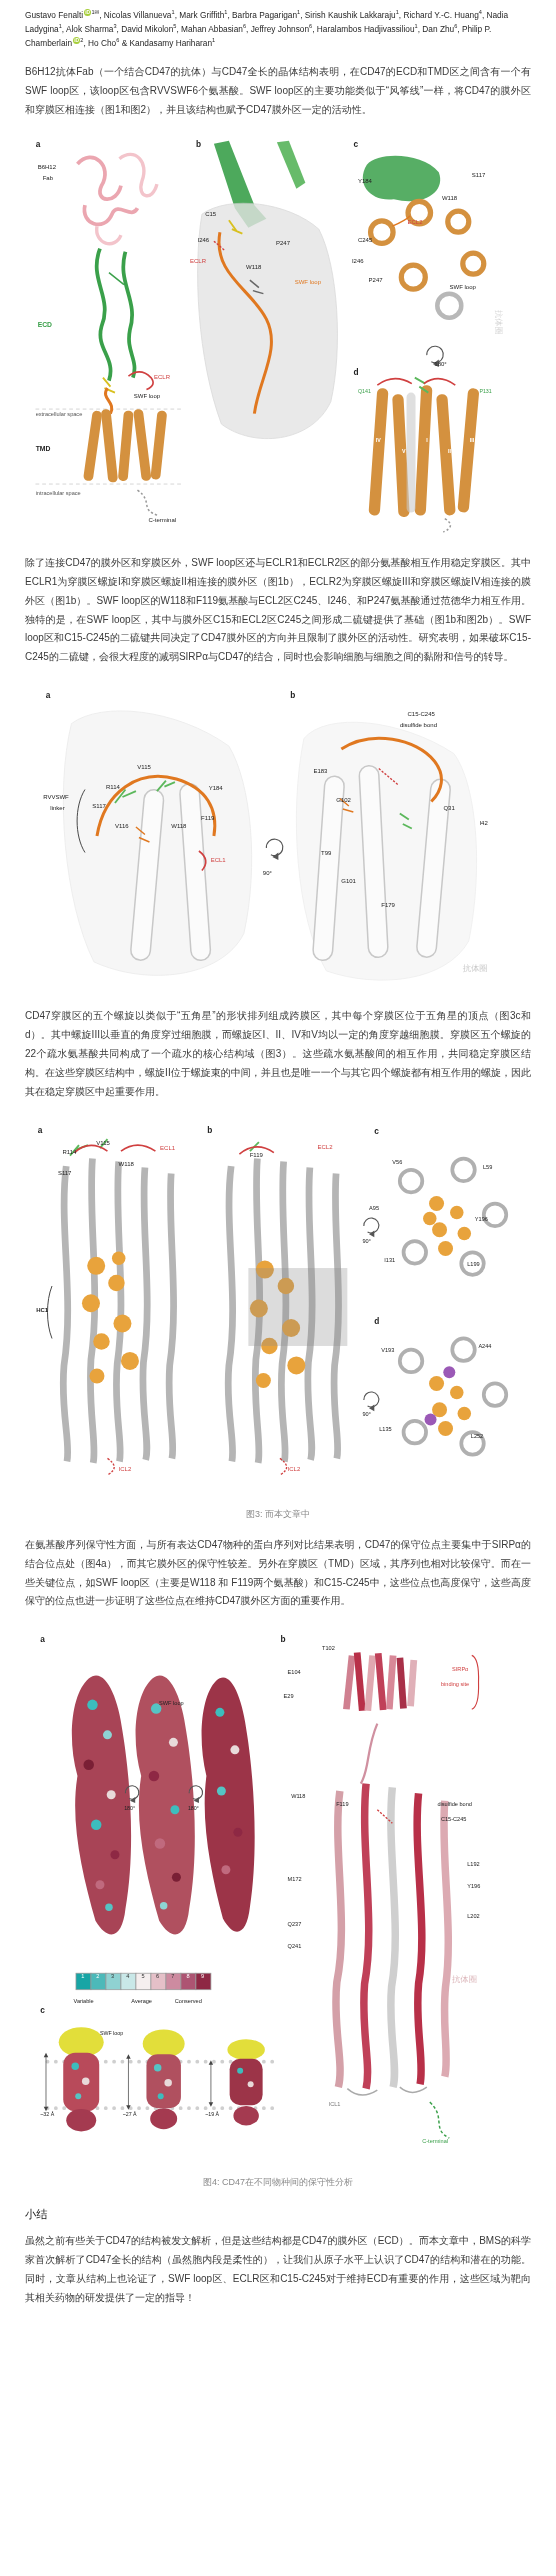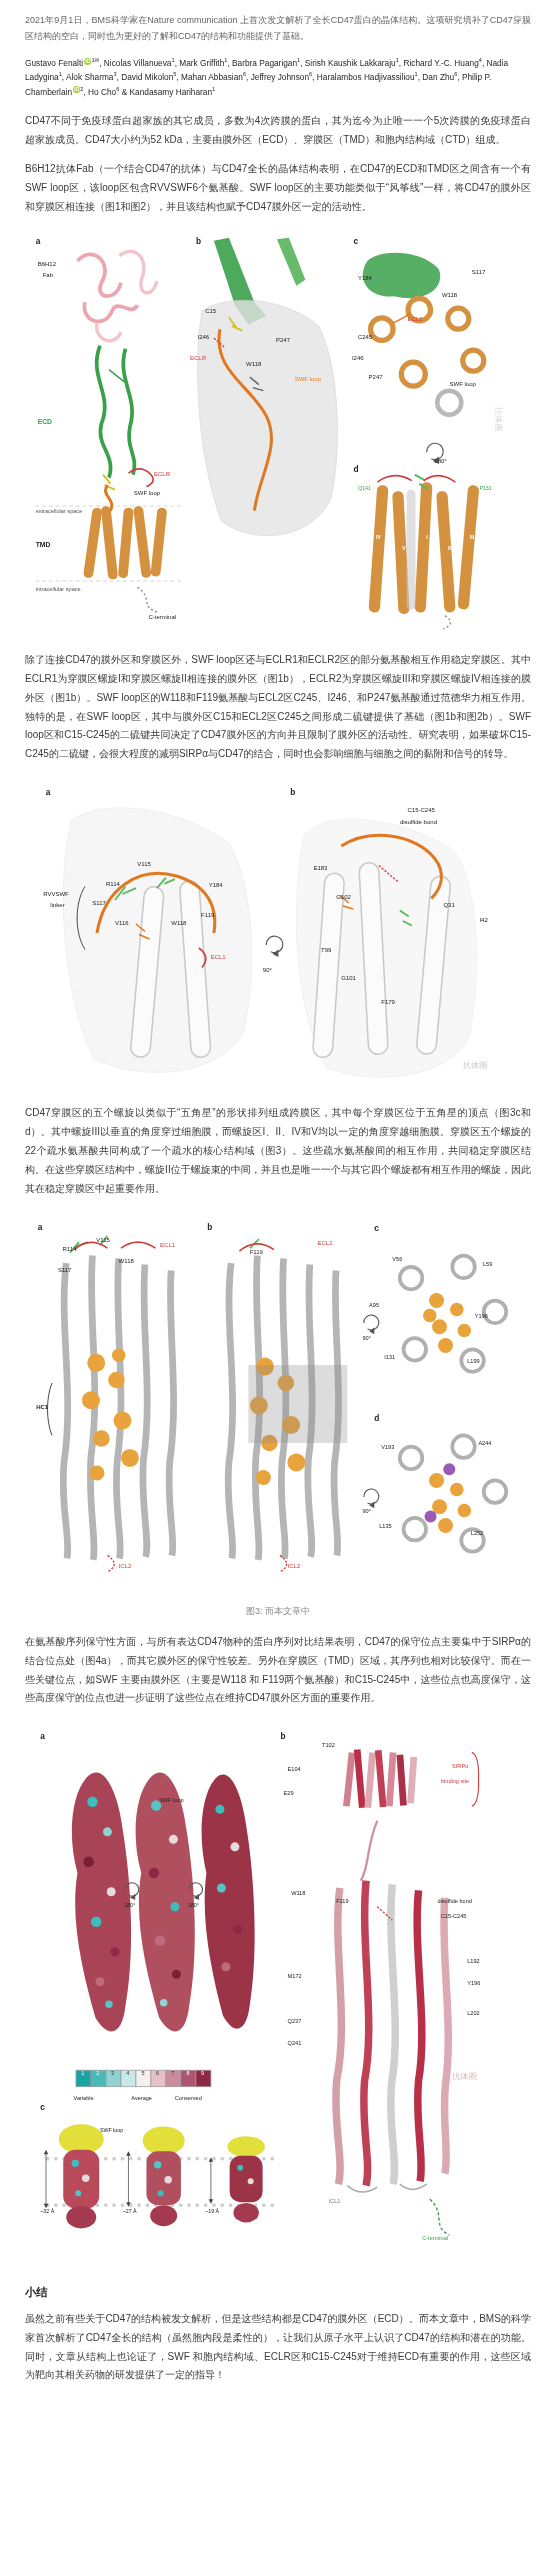--- a/index.html
+++ b/index.html
@@ -5,21 +5,21 @@
   *{box-sizing:border-box}
   html,body{margin:0;padding:0}
   body{width:556px;background:#ffffff;font-family:"Liberation Sans","DejaVu Sans",sans-serif;color:#333}
   .page{padding:7.5px 25px 25.5px}
   .intro{font-size:9px;color:#666;line-height:1.8;text-align:justify;margin:4.5px 0 12px}
   .title{font-size:16.5px;font-weight:600;color:#141414;line-height:1.4;margin:4.5px 0 9px;letter-spacing:0.2px}
   .authors{font-size:8.3px;color:#262626;line-height:1.7;margin:0 0 13.5px}
   .authors sup{font-size:5.6px}
   .orcid{display:inline-block;width:7.5px;height:7.5px;border-radius:50%;background:#a6ce39;color:#fff;font-size:4.9px;line-height:7.5px;text-align:center;margin-left:0.8px;vertical-align:super;font-weight:bold}
   .body{font-size:10px;color:#3a3a3a;line-height:1.88;text-align:justify;margin:10.5px 0}
-  .section-title{font-size:11.3px;font-weight:bold;color:#222;margin:18px 0 1.5px}
+  .section-title{font-size:11.3px;font-weight:normal;color:#222;margin:18px 0 1.5px}
   figure{margin:10.5px 0 15px}
   .fig-canvas{position:relative;width:100%;background:#fff}
   .fig-canvas svg{display:block;width:100%;height:100%}
   .fig-label{position:absolute;font-size:6px;color:#222;white-space:nowrap;line-height:1;transform-origin:left top}
   .fig-caption{font-size:9px;color:#8a8a8a;text-align:center;margin-top:6px}
   
   .rpink{stroke:#eba6b0;stroke-width:5;fill:none}
   .rpink2{stroke:#f3c4cb;stroke-width:4.5;fill:none}
   .rgreen{stroke:#3aa04a;stroke-width:5;fill:none}
   .rgreen-thin{stroke:#3aa04a;stroke-width:2;fill:none}
@@ -48,26 +48,24 @@
   .hb2{stroke:#c04058;stroke-width:10;fill:none}
   .hb3{stroke:#cfcfcf;stroke-width:10;fill:none}
   .hb4{stroke:#b83048;stroke-width:10;fill:none}
   .hb5{stroke:#dcaab2;stroke-width:10;fill:none}
 </style>
 </head>
 <body>
 
 <article class="page">
 
-  <p class="intro">2021年9月1日，BMS科学家在Nature communication 上首次发文解析了全长CD47蛋白的晶体结构。这项研究填补了CD47穿膜区结构的空白，同时也为更好的了解和CD47的结构和功能提供了基础。</p>
 
 
   <p class="authors"><span>Gustavo Fenalti<span class="orcid">iD</span><sup>1✉</sup></span>, <span>Nicolas Villanueva<sup>1</sup></span>, <span>Mark Griffith<sup>1</sup></span>, <span>Barbra Pagarigan<sup>1</sup></span>, <span>Sirish Kaushik Lakkaraju<sup>1</sup></span>, <span>Richard Y.-C. Huang<sup>4</sup></span>, <span>Nadia Ladygina<sup>1</sup></span>, <span>Alok Sharma<sup>3</sup></span>, <span>David Mikolon<sup>5</sup></span>, <span>Mahan Abbasian<sup>6</sup></span>, <span>Jeffrey Johnson<sup>6</sup></span>, <span>Haralambos Hadjivassiliou<sup>1</sup></span>, <span>Dan Zhu<sup>6</sup></span>, <span>Philip P. Chamberlain<span class="orcid">iD</span><sup>2</sup></span>, <span>Ho Cho<sup>6</sup></span> &amp; <span>Kandasamy Hariharan<sup>1</sup></span></p>
 
-  <p class="body">CD47不同于免疫球蛋白超家族的其它成员，多数为4次跨膜的蛋白，其为迄今为止唯一一个5次跨膜的免疫球蛋白超家族成员。CD47大小约为52 kDa，主要由膜外区（ECD）、穿膜区（TMD）和胞内结构域（CTD）组成。</p>
   <p class="body">B6H12抗体Fab（一个结合CD47的抗体）与CD47全长的晶体结构表明，在CD47的ECD和TMD区之间含有一个有SWF loop区，该loop区包含RVVSWF6个氨基酸。SWF loop区的主要功能类似于“风筝线”一样，将CD47的膜外区和穿膜区相连接（图1和图2），并且该结构也赋予CD47膜外区一定的活动性。</p>
 
   <figure>
     <div class="fig-canvas" style="height:409px">
       <svg viewBox="0 0 675 545">
         <g>
           <line x1="14" y1="372" x2="210" y2="372" stroke="#c8c8c8" stroke-dasharray="5,4"></line>
           <line x1="14" y1="472" x2="210" y2="472" stroke="#c8c8c8" stroke-dasharray="5,4"></line>
           <path class="rpink" d="M70,45 C90,22 118,48 102,74 C92,96 122,100 128,74"></path>
           <path class="rpink2" d="M126,38 C146,22 166,42 156,68 C149,90 170,96 176,72"></path>
@@ -321,21 +319,21 @@
         <span class="fig-label" style="left: 69%; top: 52.7%; font-size: 8.3px; font-weight: bold;">d</span>
         <span class="fig-label" style="left: 70.4%; top: 60.6%; font-size: 5.6px;">V193</span>
         <span class="fig-label" style="left: 89.6%; top: 59.6%; font-size: 5.6px;">A244</span>
         <span class="fig-label" style="left: 88.1%; top: 82.7%; font-size: 5.6px;">L252</span>
         <span class="fig-label" style="left: 70%; top: 80.8%; font-size: 5.6px;">L135</span>
         <span class="fig-label" style="left: 66.7%; top: 77%; font-size: 5.6px;">90°</span>
       </div>
     <figcaption class="fig-caption">图3: 而本文章中</figcaption>
   </figure>
 
-  <p class="body">在氨基酸序列保守性方面，与所有表达CD47物种的蛋白序列对比结果表明，CD47的保守位点主要集中于SIRPα的结合位点处（图4a），而其它膜外区的保守性较差。另外在穿膜区（TMD）区域，其序列也相对比较保守。而在一些关键位点，如SWF 主要由膜外区（主要是W118 和 F119两个氨基酸）和C15-C245中，这些位点也高度保守，这些高度保守的位点也进一步证明了这些位点在维持CD47膜外区方面的重要作用。</p>
+  <p class="body">在氨基酸序列保守性方面，与所有表达CD47物种的蛋白序列对比结果表明，CD47的保守位点主要集中于SIRPα的结合位点处（图4a），而其它膜外区的保守性较差。另外在穿膜区（TMD）区域，其序列也相对比较保守。而在一些关键位点，如SWF loop区（主要是W118 和 F119两个氨基酸）和C15-C245中，这些位点也高度保守，这些高度保守的位点也进一步证明了这些位点在维持CD47膜外区方面的重要作用。</p>
 
   <figure>
     <div class="fig-canvas" style="height:548px">
       <svg viewBox="0 0 675 730">
         <g>
           <path d="M85,75 C62,95 56,155 70,205 C60,265 76,335 94,398 C112,428 130,420 134,382 C148,302 140,205 130,145 C124,98 106,58 85,75 Z" fill="#a84456"></path>
           <circle cx="90" cy="110" r="7" fill="#3dbdbd"></circle>
             <circle cx="110" cy="150" r="6" fill="#8ed4d4"></circle>
           <circle cx="85" cy="190" r="7" fill="#7a1f35"></circle>
             <circle cx="115" cy="230" r="6" fill="#e8dada"></circle>
@@ -462,19 +460,20 @@
         <span class="fig-label" style="left: 87.4%; top: 43.8%; font-size: 5.6px;">L192</span>
         <span class="fig-label" style="left: 87.4%; top: 47.9%; font-size: 5.6px;">Y196</span>
         <span class="fig-label" style="left: 51.9%; top: 46.6%; font-size: 5.6px;">M172</span>
         <span class="fig-label" style="left: 51.9%; top: 54.8%; font-size: 5.6px;">Q237</span>
         <span class="fig-label" style="left: 51.9%; top: 58.9%; font-size: 5.6px;">Q241</span>
         <span class="fig-label" style="left: 87.4%; top: 53.4%; font-size: 5.6px;">L202</span>
         <span class="fig-label" style="left: 60%; top: 87.7%; color: rgb(119, 119, 119); font-size: 5.6px;">ICL1</span>
         <span class="fig-label" style="left: 78.5%; top: 94.5%; color: rgb(58, 160, 74); font-size: 5.6px;">C-terminal</span>
         <span class="fig-label" style="left: 84.4%; top: 64.4%; color: rgb(220, 182, 186); font-size: 8.3px;">抗体圈</span>
       </div>
+    <figcaption class="fig-caption">图4: CD47在不同物种间的保守性分析</figcaption>
   </figure>
 
   <h2 class="section-title">小结</h2>
-  <p class="body">虽然之前有些关于CD47的结构被发文解析，但是这些结构都是CD47的膜外区（ECD）。而本文章中，BMS的科学家首次解析了CD47全长的结构（虽然胞内段是柔性的），让我们从原子水平上认识了CD47的结构和潜在的功能。同时，文章从结构上也论证了，SWF 和胞内结构域、ECLR区和C15-C245对于维持ECD有重要的作用，这些区域为靶向其相关药物的研发提供了一定的指导！</p>
+  <p class="body">虽然之前有些关于CD47的结构被发文解析，但是这些结构都是CD47的膜外区（ECD）。而本文章中，BMS的科学家首次解析了CD47全长的结构（虽然胞内段是柔性的），让我们从原子水平上认识了CD47的结构和潜在的功能。同时，文章从结构上也论证了，SWF loop区、ECLR区和C15-C245对于维持ECD有重要的作用，这些区域为靶向其相关药物的研发提供了一定的指导！</p>
 
 </article>
 
 
 </body></html>

